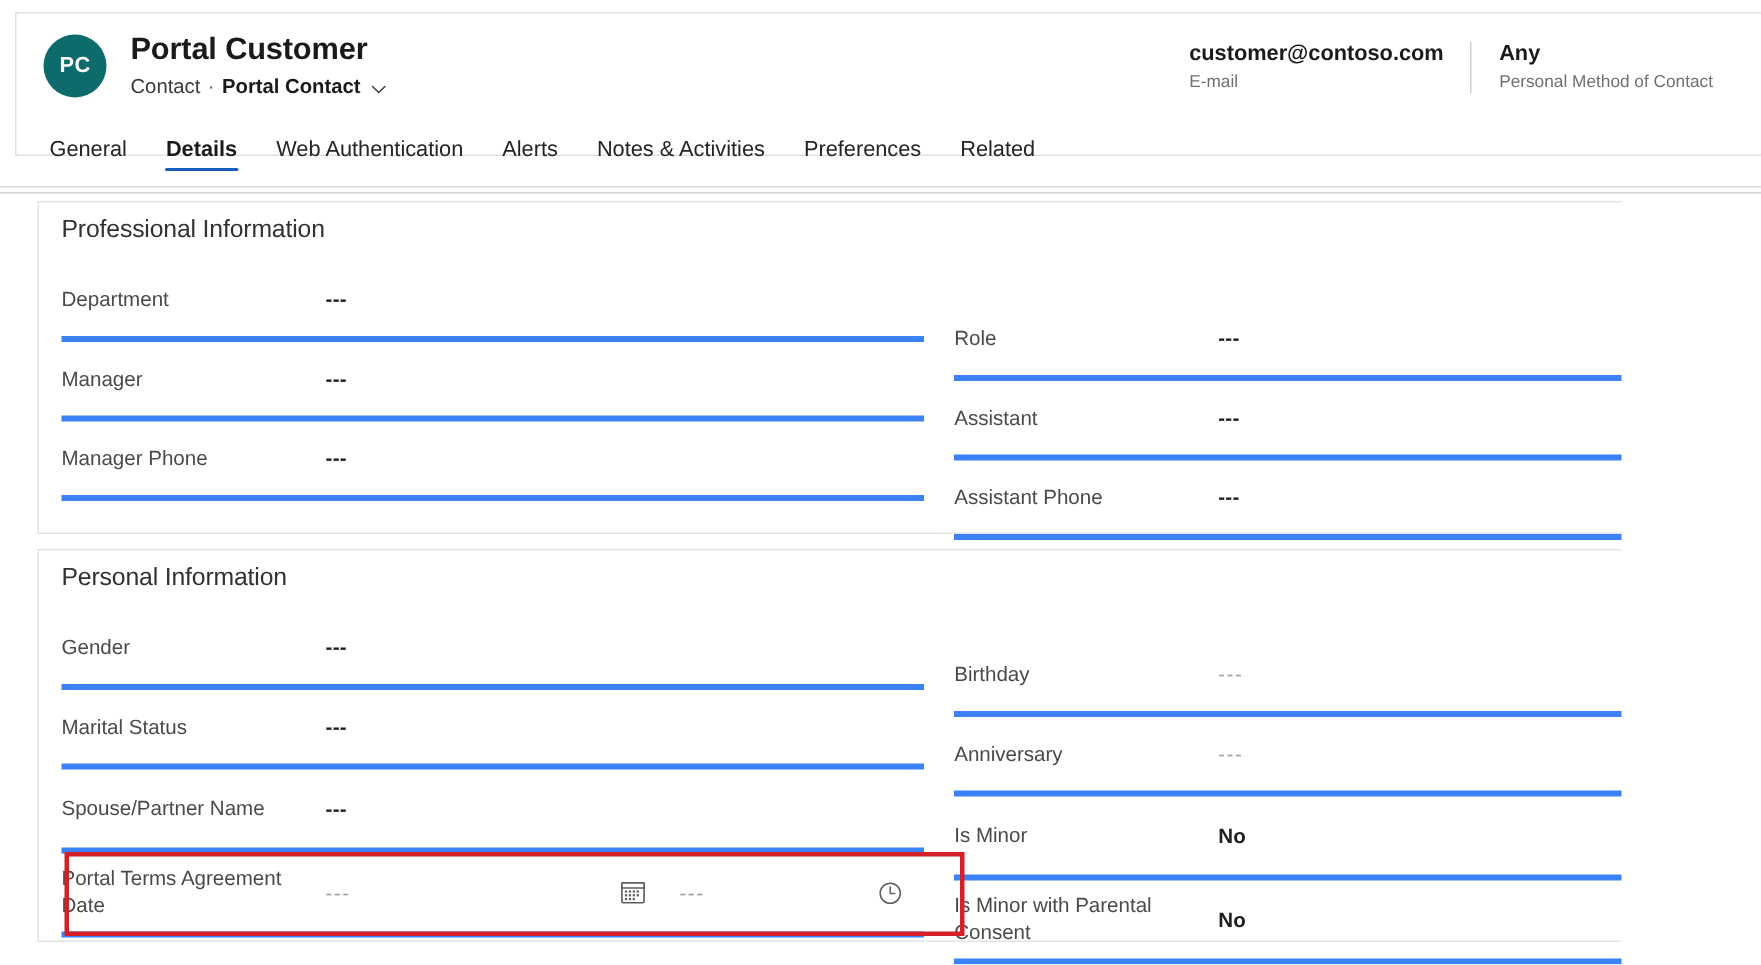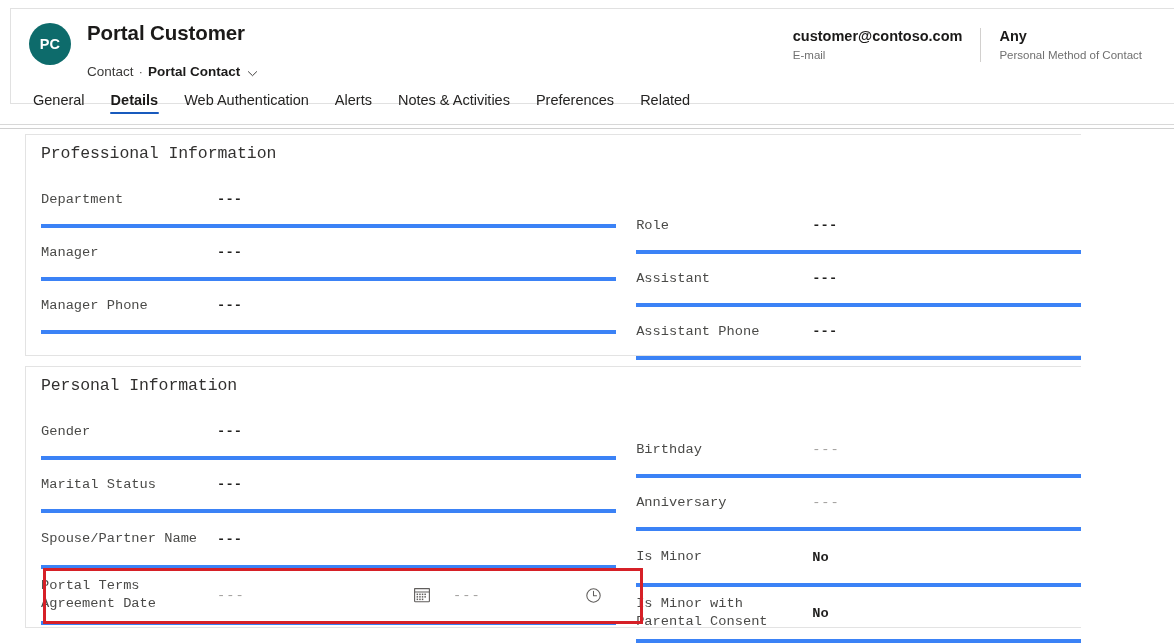--- a/index.html
+++ b/index.html
@@ -54,21 +54,21 @@
     top: 10px;
   }
   .record-title {
     font-size: 20.5px;
     font-weight: 600;
     color: #1b1a19;
     line-height: 27px;
     letter-spacing: -0.1px;
   }
   .record-sub {
-    margin-top: 16px;
+    margin-top: 2px;
     font-size: 13.5px;
     line-height: 20px;
     color: #3b3a39;
     display: flex;
     align-items: center;
     gap: 5px;
   }
   .record-sub .entity { color: #3b3a39; font-weight: 400; }
   .record-sub .dot { color: #605e5c; }
   .record-sub .form-name { color: #1b1a19; font-weight: 700; }
@@ -162,21 +162,20 @@
 
   
   .panel {
     position: absolute;
     left: 25px;
     width: 1056px;
     background: #ffffff;
     border: 1px solid #e3e3e3;
     border-right: none;
     box-sizing: border-box;
-    font-family: Liberation Mono, monospace;
   }
   #panel-professional { top: 134px; height: 222px; }
   #panel-personal { top: 366px; height: 262px; }
 
   .section-title {
     position: absolute;
     left: 15px;
     top: 9px;
     font-size: 16.5px;
     color: #323130;

